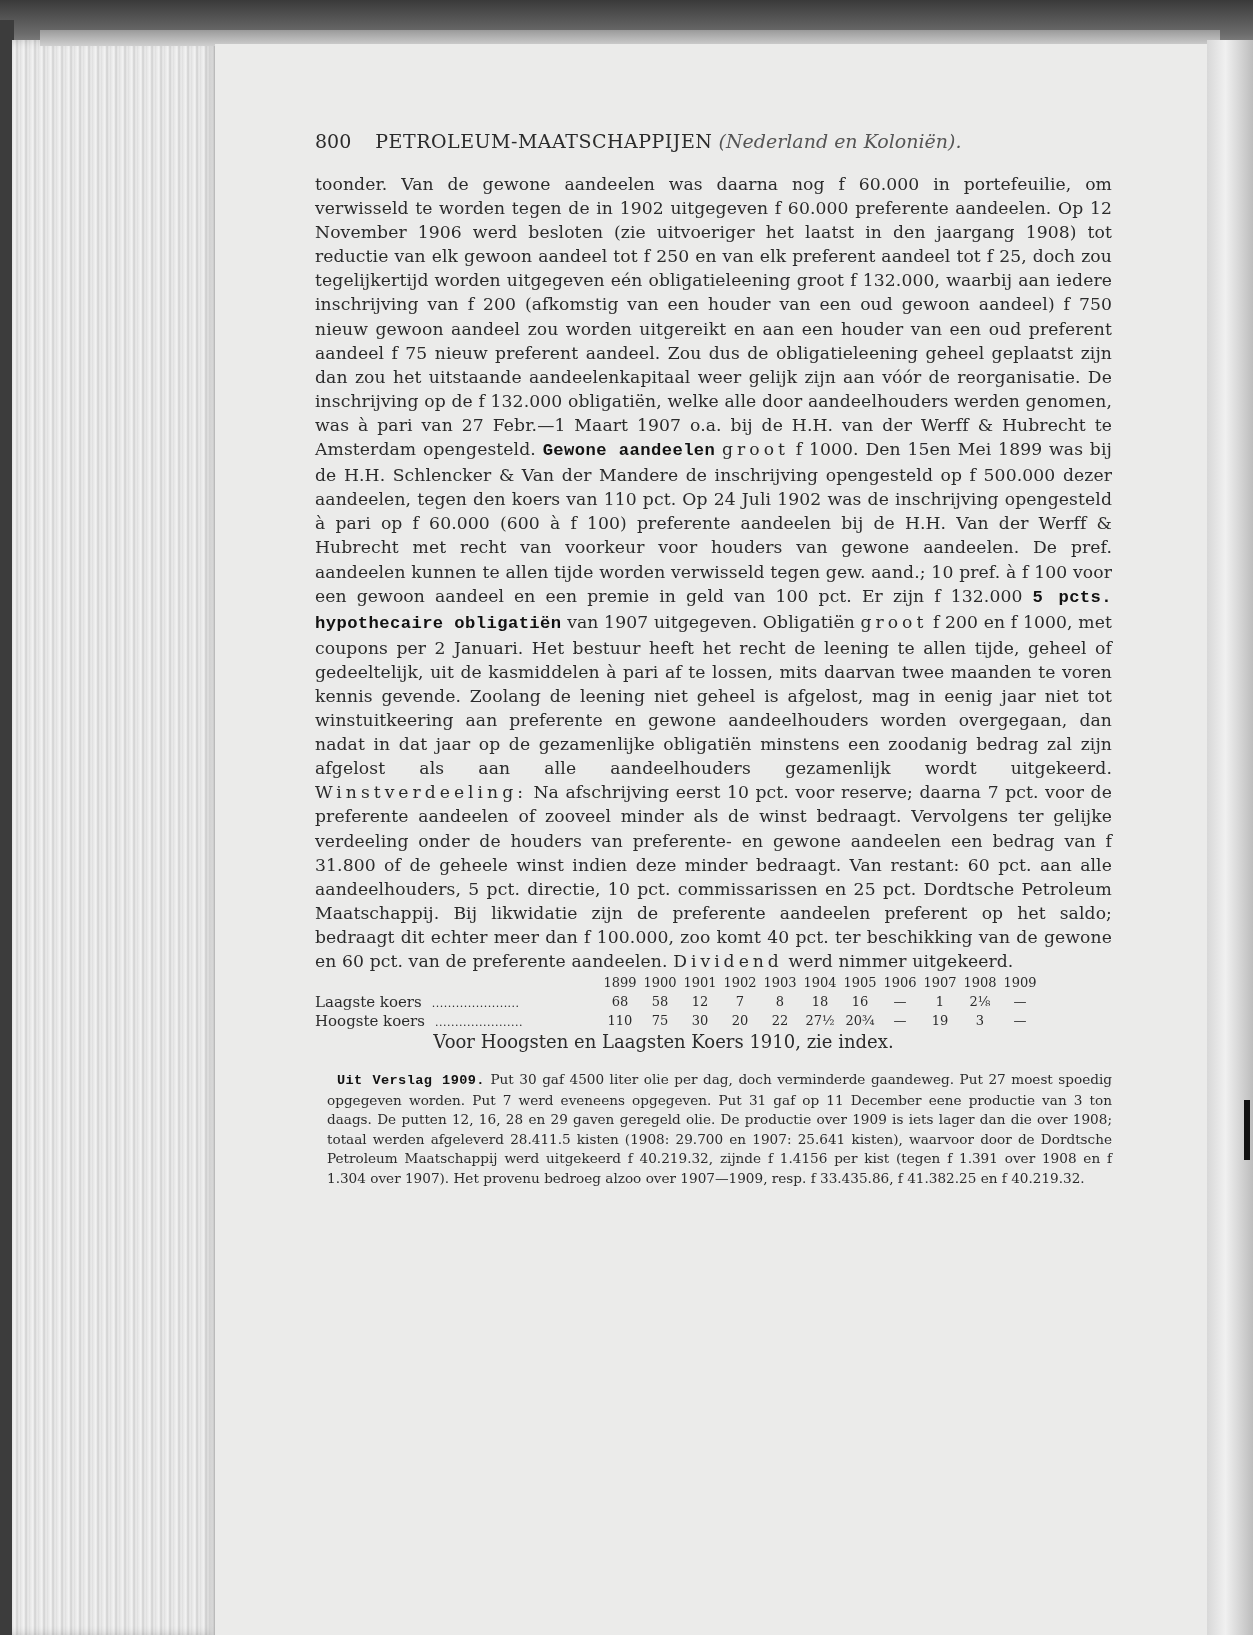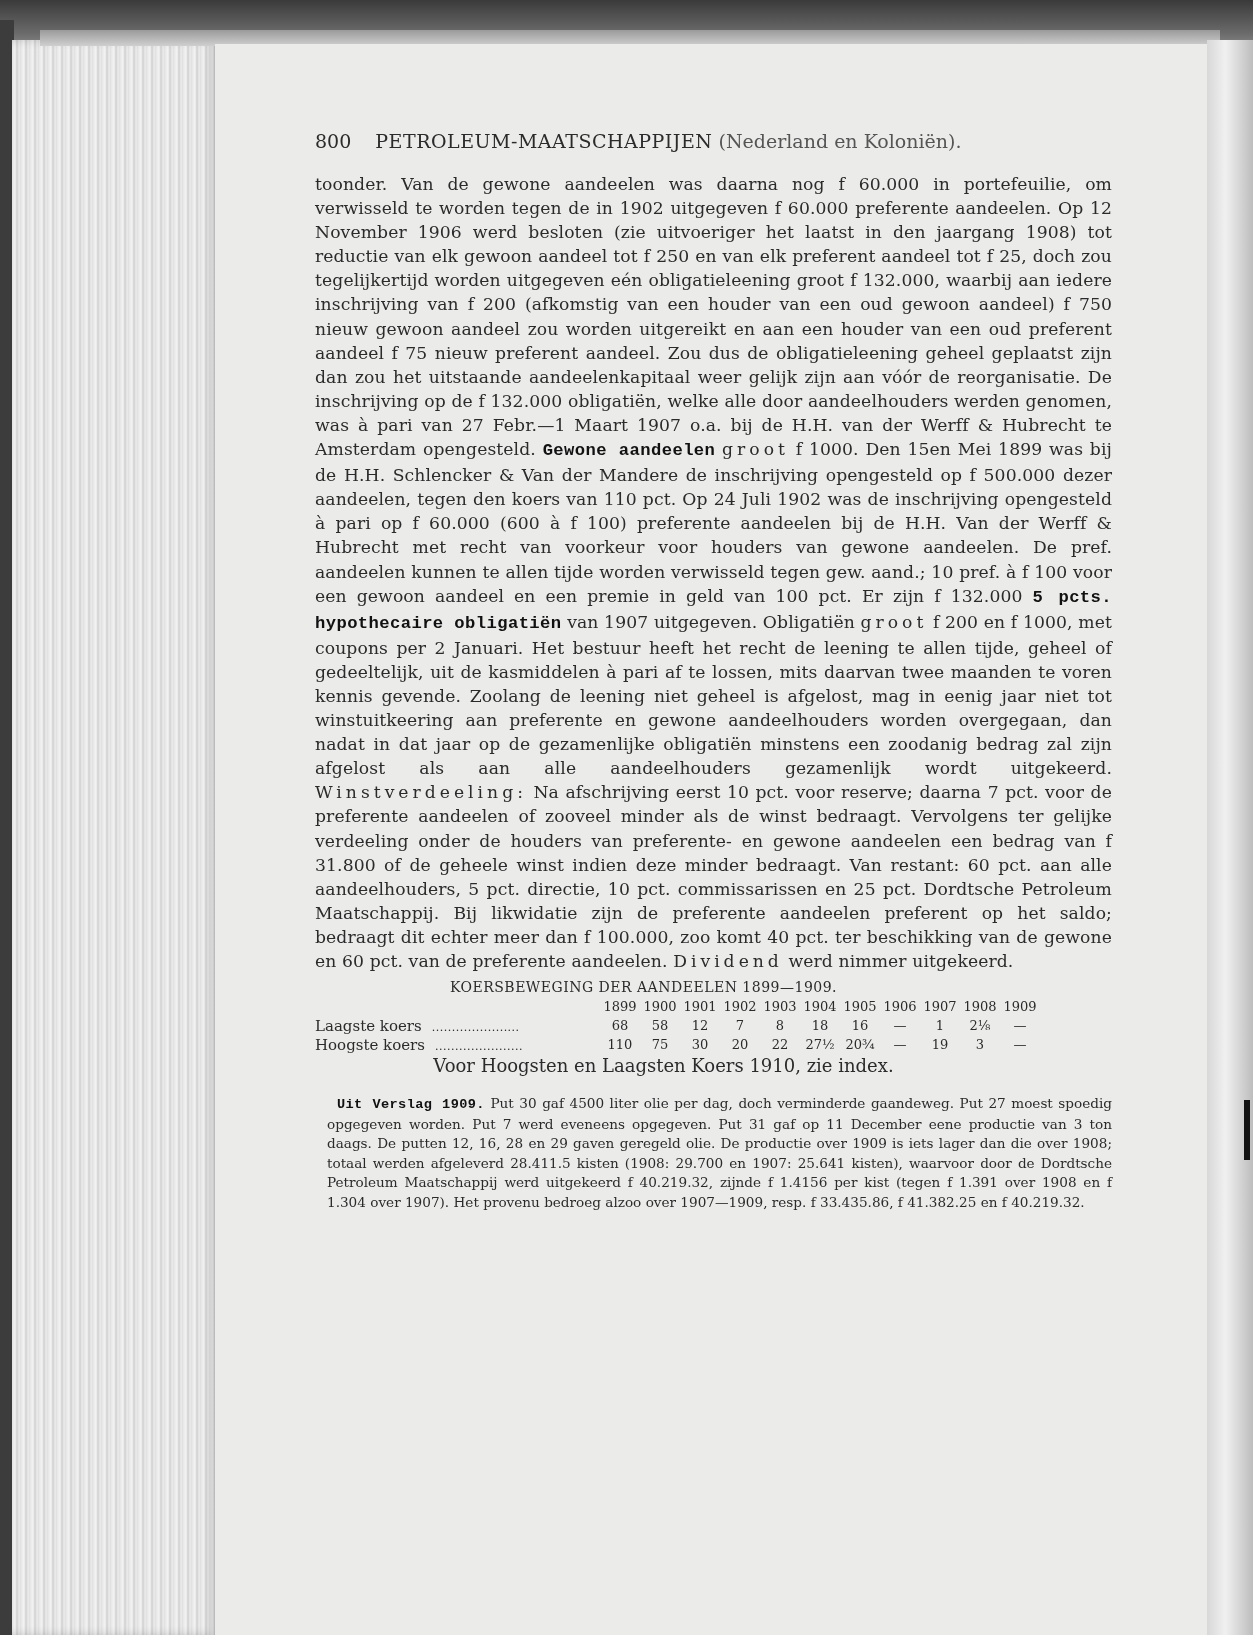--- a/index.html
+++ b/index.html
@@ -37,21 +37,21 @@
     position: absolute; left: 1244px; top: 1100px; width: 6px; height: 60px; background: #111;
   }
   .content {
     position: absolute; left: 315px; top: 128px; width: 797px; color: #2b2b2b;
   }
   .running-head {
     font-size: 19px; line-height: 26px; margin-bottom: 18px; white-space: nowrap;
   }
   .running-head .page-number { margin-right: 18px; }
   .running-head .title { letter-spacing: 0.5px; }
-  .running-head .subtitle { color: #555; }
+  .running-head .subtitle { font-style: italic; color: #555; }
   .body-text {
     font-size: 17.2px; line-height: 24.1px; text-align: justify; margin: 0;
     text-align-last: left; letter-spacing: 0.1px;
   }
   .bold-sans {
     font-family: Liberation Mono, monospace;
     font-weight: bold; color: #111; letter-spacing: 0.4px;
   }
   .spaced { letter-spacing: 4px; }
   .table-title {
@@ -102,21 +102,20 @@
     <span class="bold-sans">5 pcts. hypothecaire obligatiën</span>
     <span>van 1907 uitgegeven. Obligatiën</span>
     <span class="spaced">groot</span>
     <span>f 200 en f 1000, met coupons per 2 Januari. Het bestuur heeft het recht de leening te allen tijde, geheel of gedeeltelijk, uit de kasmiddelen à pari af te lossen, mits daarvan twee maanden te voren kennis gevende. Zoolang de leening niet geheel is afgelost, mag in eenig jaar niet tot winstuitkeering aan preferente en gewone aandeelhouders worden overgegaan, dan nadat in dat jaar op de gezamenlijke obligatiën minstens een zoodanig bedrag zal zijn afgelost als aan alle aandeelhouders gezamenlijk wordt uitgekeerd.</span>
     <span class="spaced">Winstverdeeling:</span>
     <span>Na afschrijving eerst 10 pct. voor reserve; daarna 7 pct. voor de preferente aandeelen of zooveel minder als de winst bedraagt. Vervolgens ter gelijke verdeeling onder de houders van preferente- en gewone aandeelen een bedrag van f 31.800 of de geheele winst indien deze minder bedraagt. Van restant: 60 pct. aan alle aandeelhouders, 5 pct. directie, 10 pct. commissarissen en 25 pct. Dordtsche Petroleum Maatschappij. Bij likwidatie zijn de preferente aandeelen preferent op het saldo; bedraagt dit echter meer dan f 100.000, zoo komt 40 pct. ter beschikking van de gewone en 60 pct. van de preferente aandeelen.</span>
     <span class="spaced">Dividend</span>
     <span>werd nimmer uitgekeerd.</span>
   </p>
 
-  <div class="table-title">KOERSBEWEGING DER AANDEELEN 1899—1909.</div>
 
   <table class="koers">
     <tbody>
         <tr>
       <th class="label-cell"></th>
       <th>1899</th>
       <th>1900</th>
       <th>1901</th>
       <th>1902</th>
       <th>1903</th>

